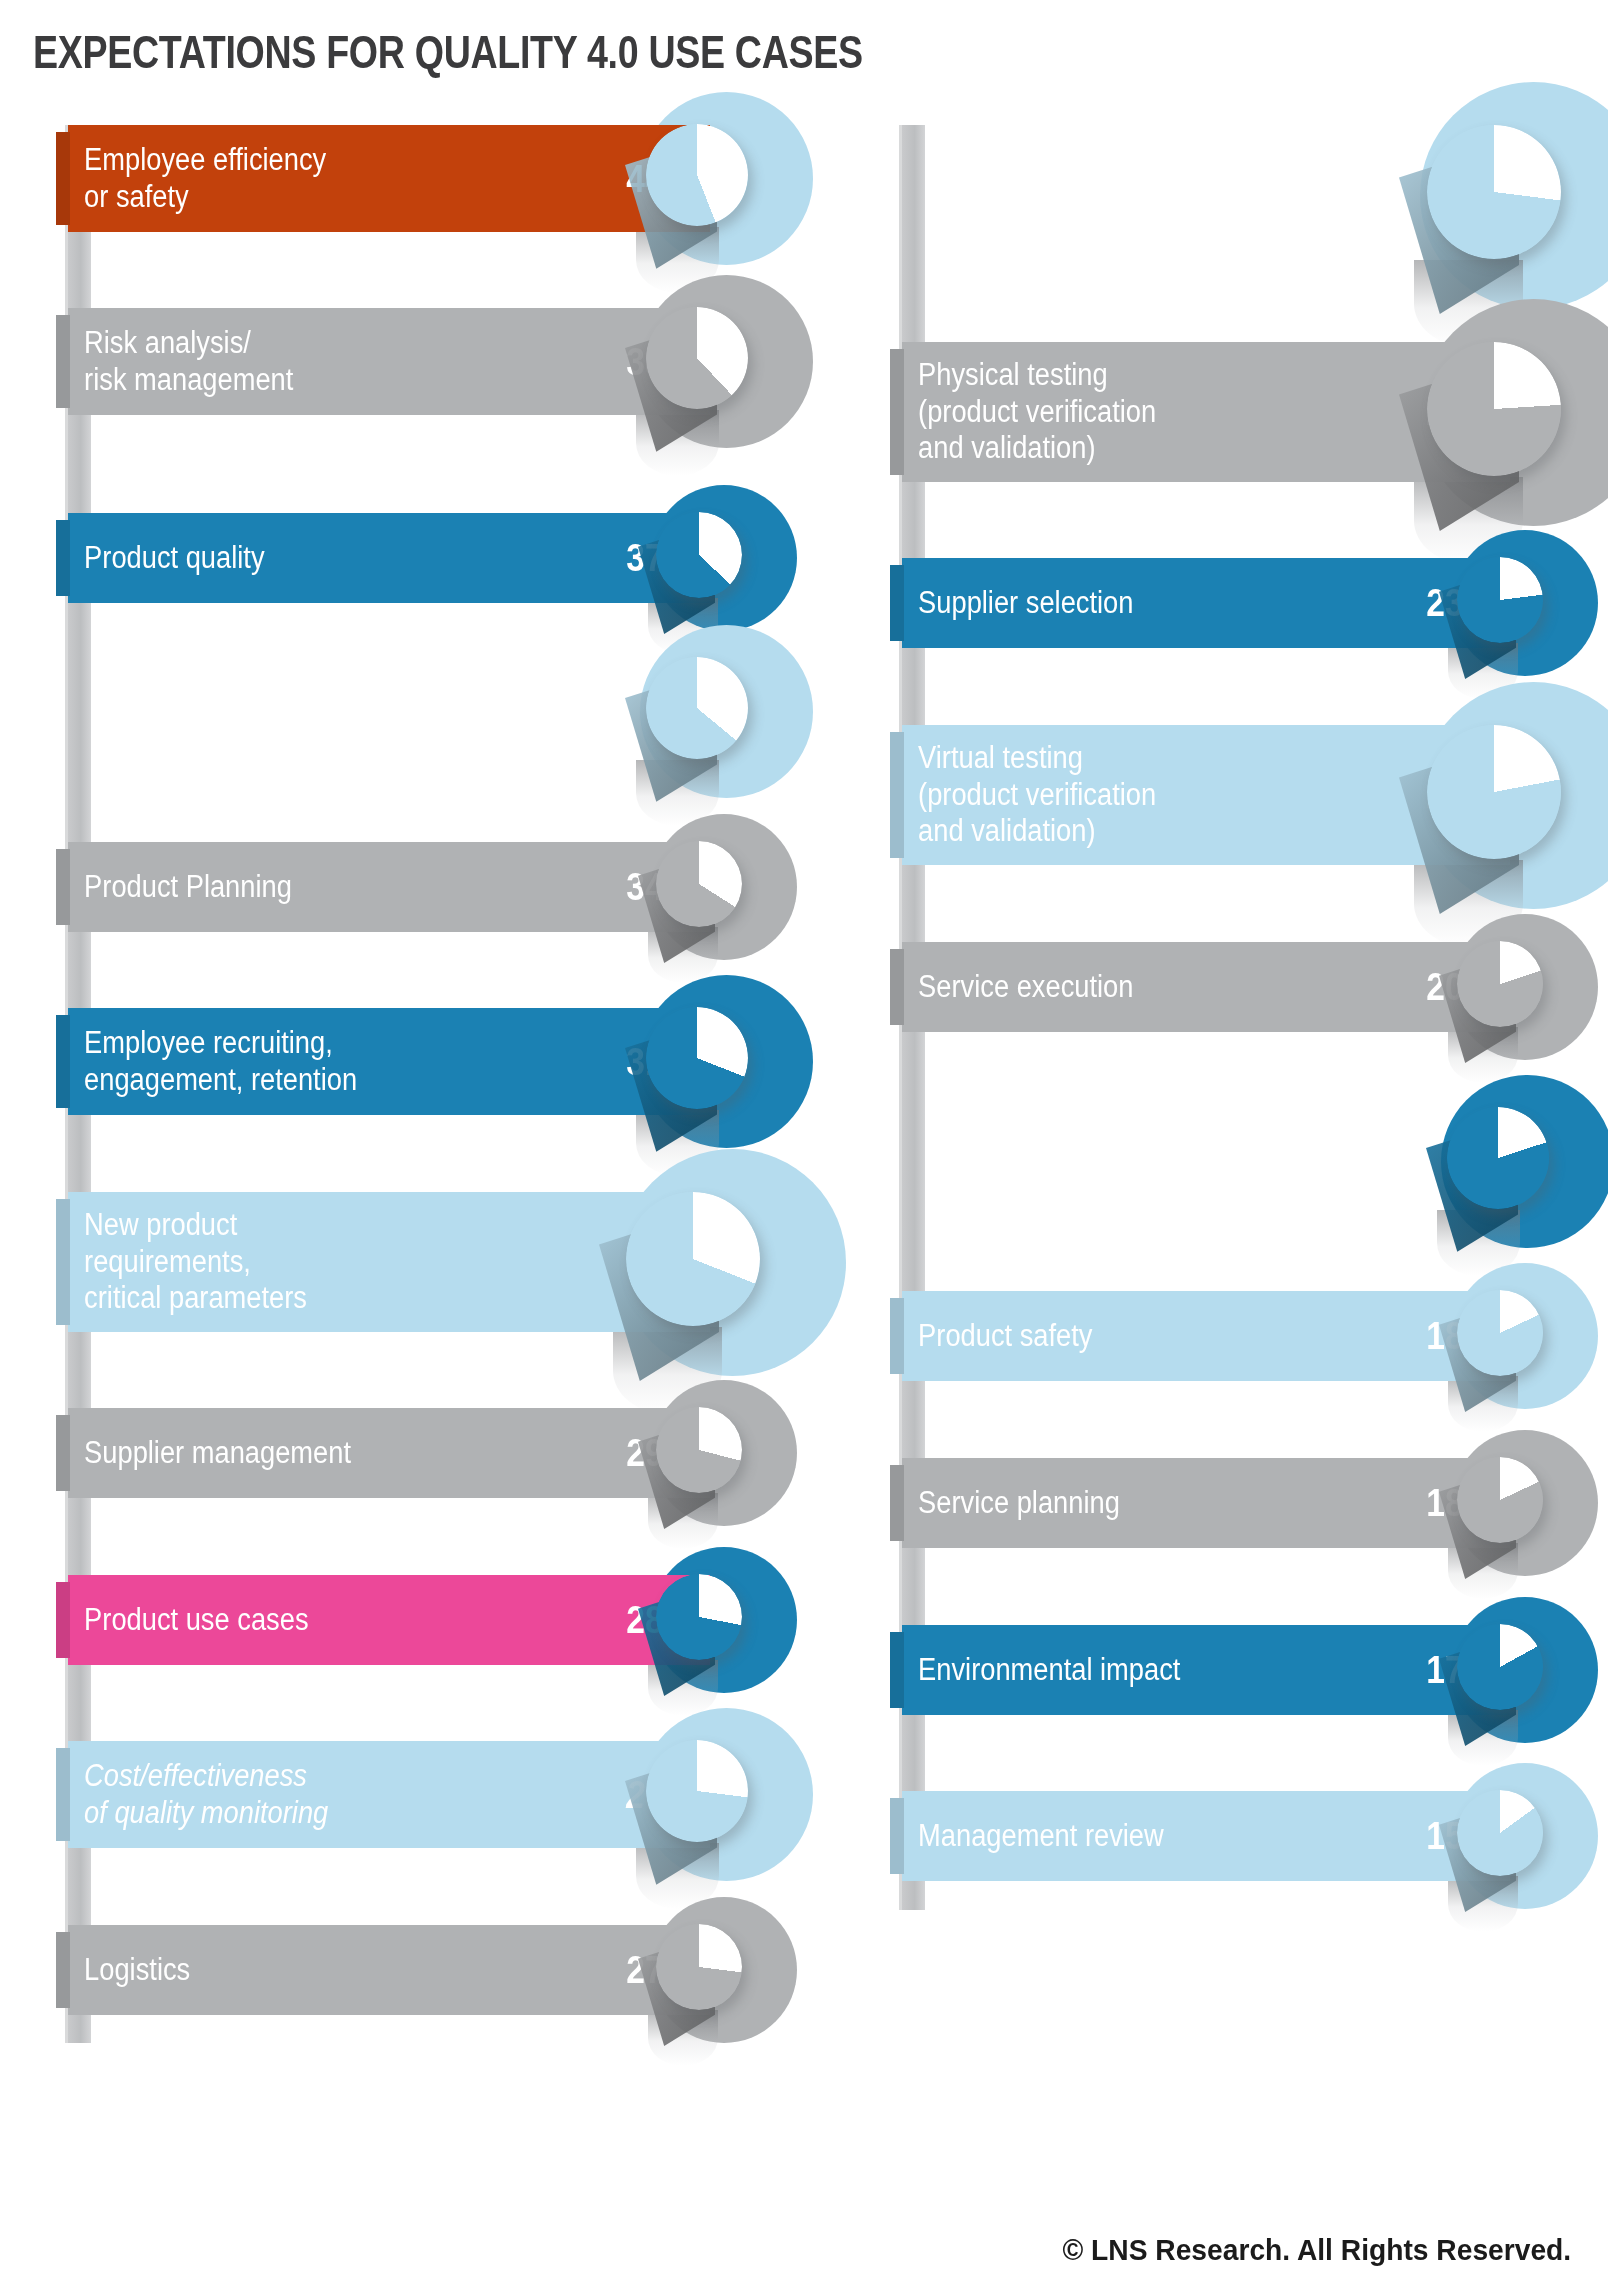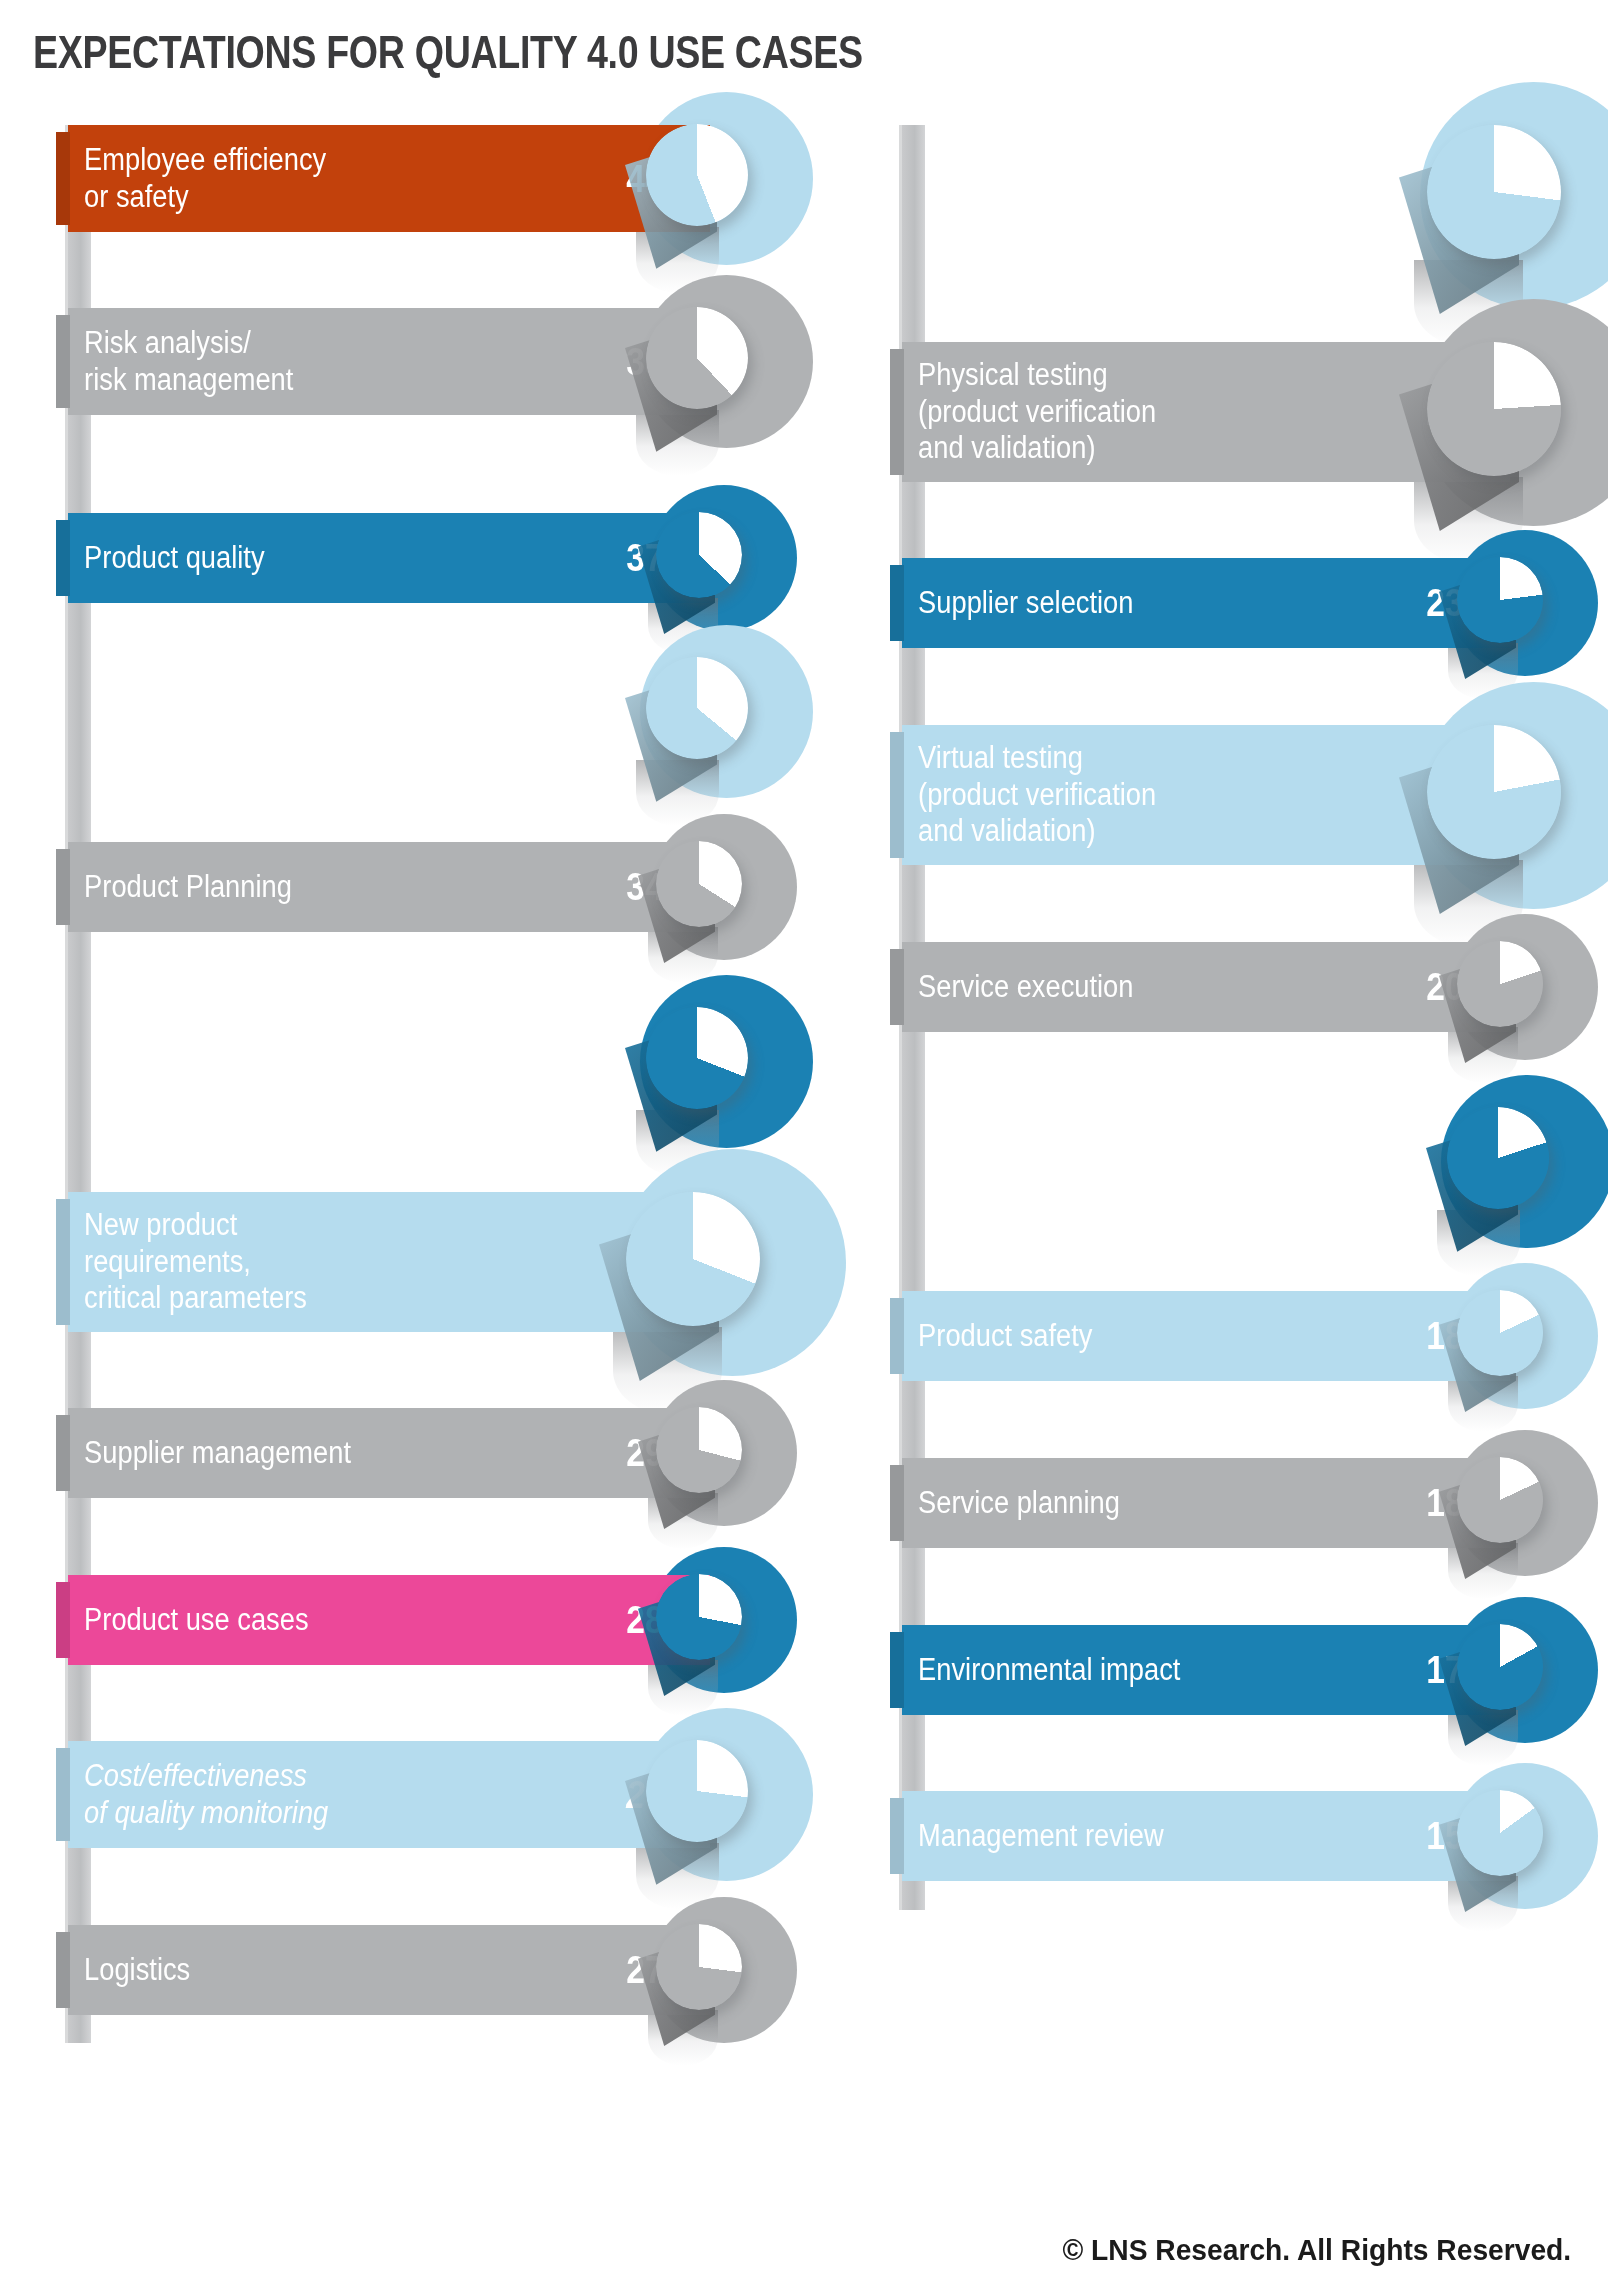--- a/index.html
+++ b/index.html
@@ -192,20 +192,25 @@
         <div class="bar-pct">34%</div>
       </div>
       <div class="curl" style="width: 77px; height: 112px; left: 605px; top: 9px; background: linear-gradient(135deg, rgb(162, 164, 166) 0%, rgb(116, 117, 119) 62%, rgb(92, 93, 94) 100%); clip-path: polygon(0% 22%, 100% 0%, 100% 72%, 34% 100%); opacity: 0.9;"></div>
       <div class="curl" style="width: 70px; height: 56px; left: 615px; top: 85px; border-radius: 0px 0px 50% 50%; background: linear-gradient(rgba(120, 122, 125, 0.55) 0%, rgba(180, 182, 185, 0.18) 55%, rgba(255, 255, 255, 0) 100%); z-index: 1;"></div>
       <div class="pie-wrap" style="width: 86px; height: 86px; left: 623px; top: -1.5px; z-index: 5; box-shadow: rgba(90, 92, 95, 0.3) 5px 6.7px 11.7px;">
         <div class="pie" style="background: conic-gradient(rgb(255, 255, 255) 0deg, rgb(255, 255, 255) 122.4deg, rgb(176, 178, 180) 122.4deg, rgb(176, 178, 180) 360deg);"></div>
       </div>
     </div>
     <div class="row" style="top: 883px; height: 107px; width: 808px;">
       <div class="ring" style="width: 173px; height: 173px; left: 607px; top: -33px; background: rgb(27, 129, 179); z-index: 1;"></div>
+      <div class="bar" style="width: 642px; background: rgb(27, 129, 179);">
+        <div class="bar-label" style="width: 358px;">Employee recruiting,
+engagement, retention</div>
+        <div class="bar-pct">31%</div>
+      </div>
       <div class="curl" style="width: 92px; height: 133px; left: 592px; top: 10.7px; background: linear-gradient(135deg, rgb(25, 119, 165) 0%, rgb(18, 85, 118) 62%, rgb(14, 67, 93) 100%); clip-path: polygon(0% 22%, 100% 0%, 100% 72%, 34% 100%); opacity: 0.9;"></div>
       <div class="curl" style="width: 83px; height: 66px; left: 603px; top: 102px; border-radius: 0px 0px 50% 50%; background: linear-gradient(rgba(120, 122, 125, 0.55) 0%, rgba(180, 182, 185, 0.18) 55%, rgba(255, 255, 255, 0) 100%); z-index: 1;"></div>
       <div class="pie-wrap" style="width: 102px; height: 102px; left: 613px; top: -1.2px; z-index: 5; box-shadow: rgba(90, 92, 95, 0.3) 5px 6.7px 11.7px;">
         <div class="pie" style="background: conic-gradient(rgb(255, 255, 255) 0deg, rgb(255, 255, 255) 111.6deg, rgb(27, 129, 179) 111.6deg, rgb(27, 129, 179) 360deg);"></div>
       </div>
     </div>
     <div class="row" style="top: 1067px; height: 140px; width: 808px;">
       <div class="ring" style="width: 227px; height: 227px; left: 586px; top: -43px; background: rgb(181, 220, 238); z-index: 1;"></div>
       <div class="bar" style="width: 642px; background: rgb(181, 220, 238);">
         <div class="bar-label" style="width: 358px;">New product

